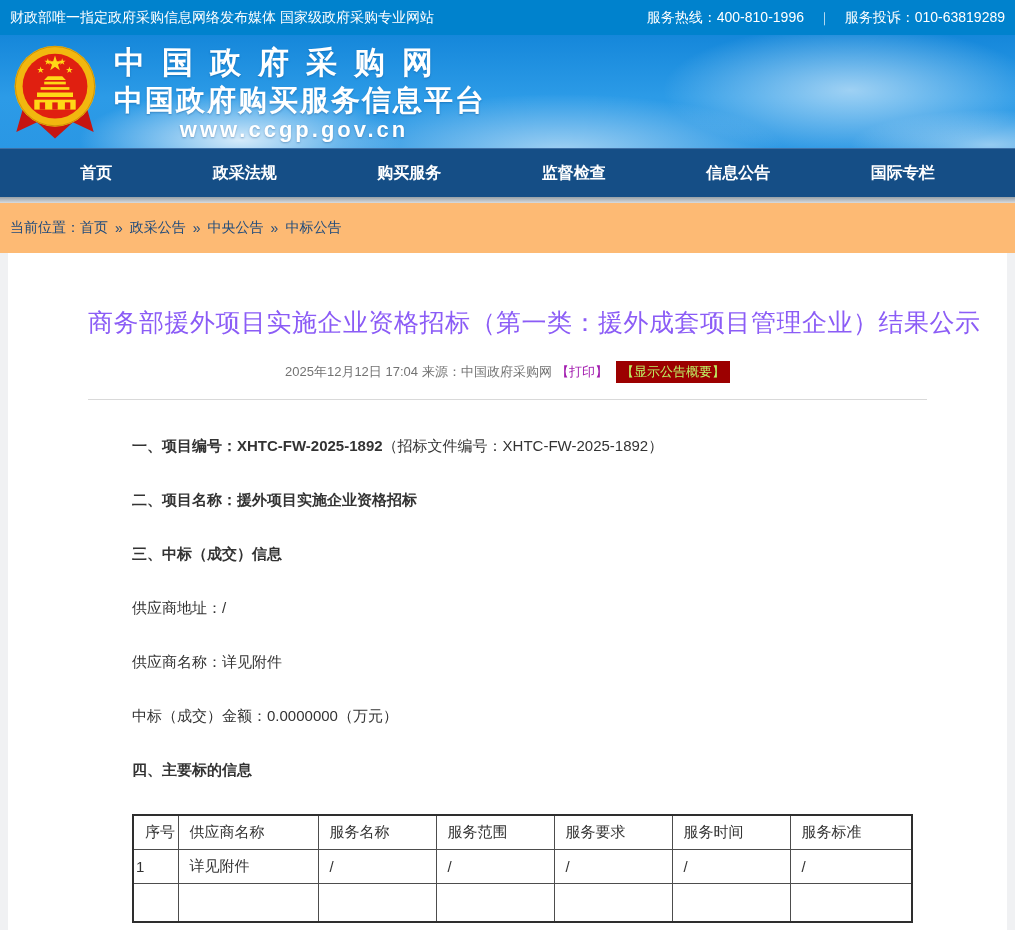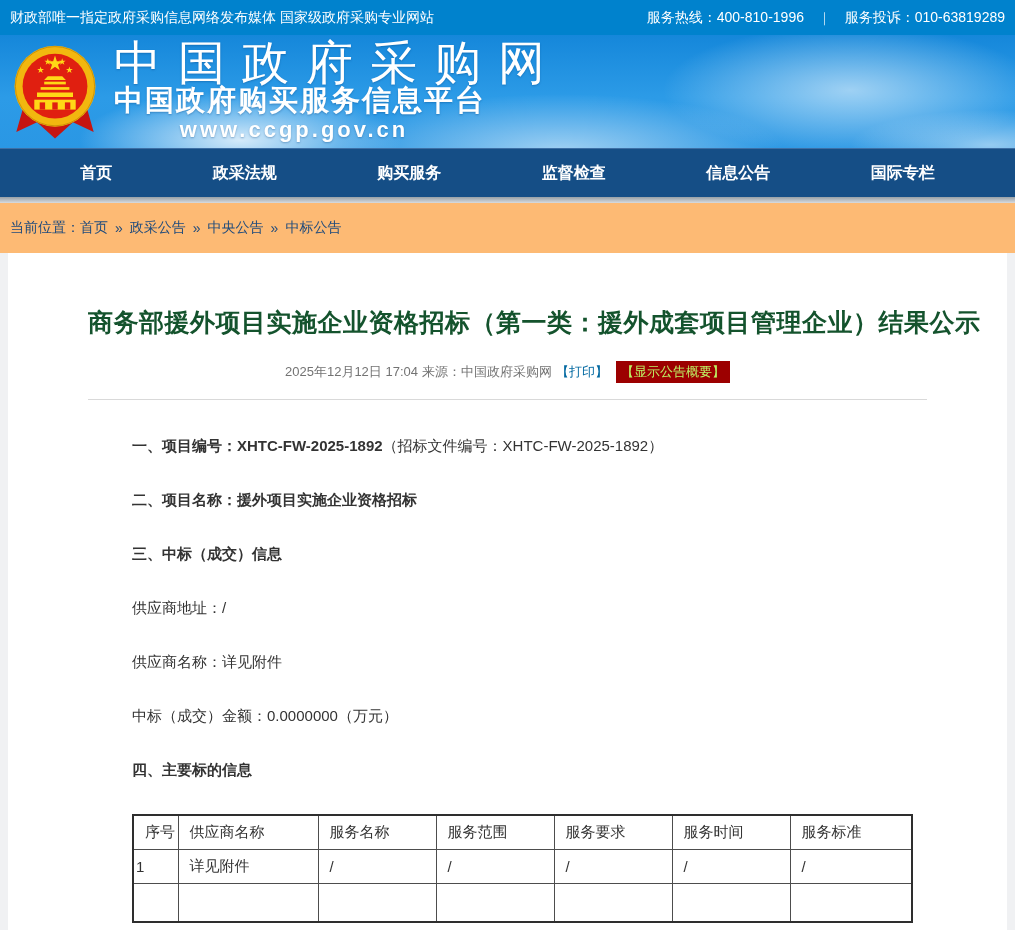--- a/index.html
+++ b/index.html
@@ -25,21 +25,21 @@
       radial-gradient(ellipse 230px 70px at 240px 105px, rgba(255,255,255,.8), rgba(255,255,255,0) 70%),
       radial-gradient(ellipse 320px 80px at 560px 115px, rgba(255,255,255,.55), rgba(255,255,255,0) 70%),
       radial-gradient(ellipse 260px 90px at 850px 55px, rgba(255,255,255,.55), rgba(255,255,255,0) 72%),
       radial-gradient(ellipse 200px 50px at 990px 110px, rgba(255,255,255,.5), rgba(255,255,255,0) 70%),
       linear-gradient(180deg,#1587da 0%, #2c9be7 55%, #2a97e4 100%);
   }
   .brand { position:absolute; left:10px; top:8px; display:flex; align-items:flex-start; cursor:pointer; }
   .emblem { width:90px; height:99px; flex:0 0 auto; }
   .brand-text { margin-left:14px; color:#fff; }
   .site-name {
-    font-size:47px; font-weight:normal; letter-spacing:17px; line-height:40px;
+    font-size:31px; font-weight:bold; letter-spacing:17px; line-height:40px;
     text-shadow:0 1px 2px rgba(0,60,120,.35); white-space:nowrap;
   }
   .platform-name {
     font-size:29px; font-weight:bold; letter-spacing:2px; line-height:34px;
     text-shadow:0 1px 2px rgba(0,60,120,.35); white-space:nowrap;
   }
   .site-url {
     font-size:22px; font-weight:bold; letter-spacing:3px; line-height:26px;
     text-align:center; width:360px; text-shadow:0 1px 2px rgba(0,60,120,.35);
   }
@@ -63,27 +63,27 @@
   .breadcrumb-bar .bsep { margin:0 7px; color:#1e4a7c; }
   
   .panel {
     margin:0 8px; background:#fff; height:677px; overflow:hidden;
   }
   .article-head {
     width:84%; margin:0 auto; padding-top:53px; padding-bottom:16px;
     border-bottom:1px solid #d9d9d9; text-align:center;
   }
   .article-title {
-    font-size:25px; font-weight:bold; color:#14532d; white-space:nowrap; letter-spacing:0.5px;
+    font-size:25px; font-weight:normal; color:#8b5cf6; white-space:nowrap; letter-spacing:0.5px;
   }
   .article-meta {
     margin-top:22px; font-size:13px; color:#737373;
     display:flex; align-items:center; justify-content:center; gap:4px;
   }
-  .print-btn { color:#0369a1; cursor:pointer; }
+  .print-btn { color:#a21caf; cursor:pointer; }
   .summary-btn {
     background:#9c0000; color:#bef264; padding:2px 5px; font-size:13px;
     cursor:pointer; margin-left:4px;
   }
   .article-body { padding:36px 0 0 124px; font-size:15px; color:#333; }
   .para { line-height:20px; margin-bottom:34px; }
   .para b { font-weight:bold; }
   
   table.bid {
     border-collapse:collapse; margin-top:24px;

